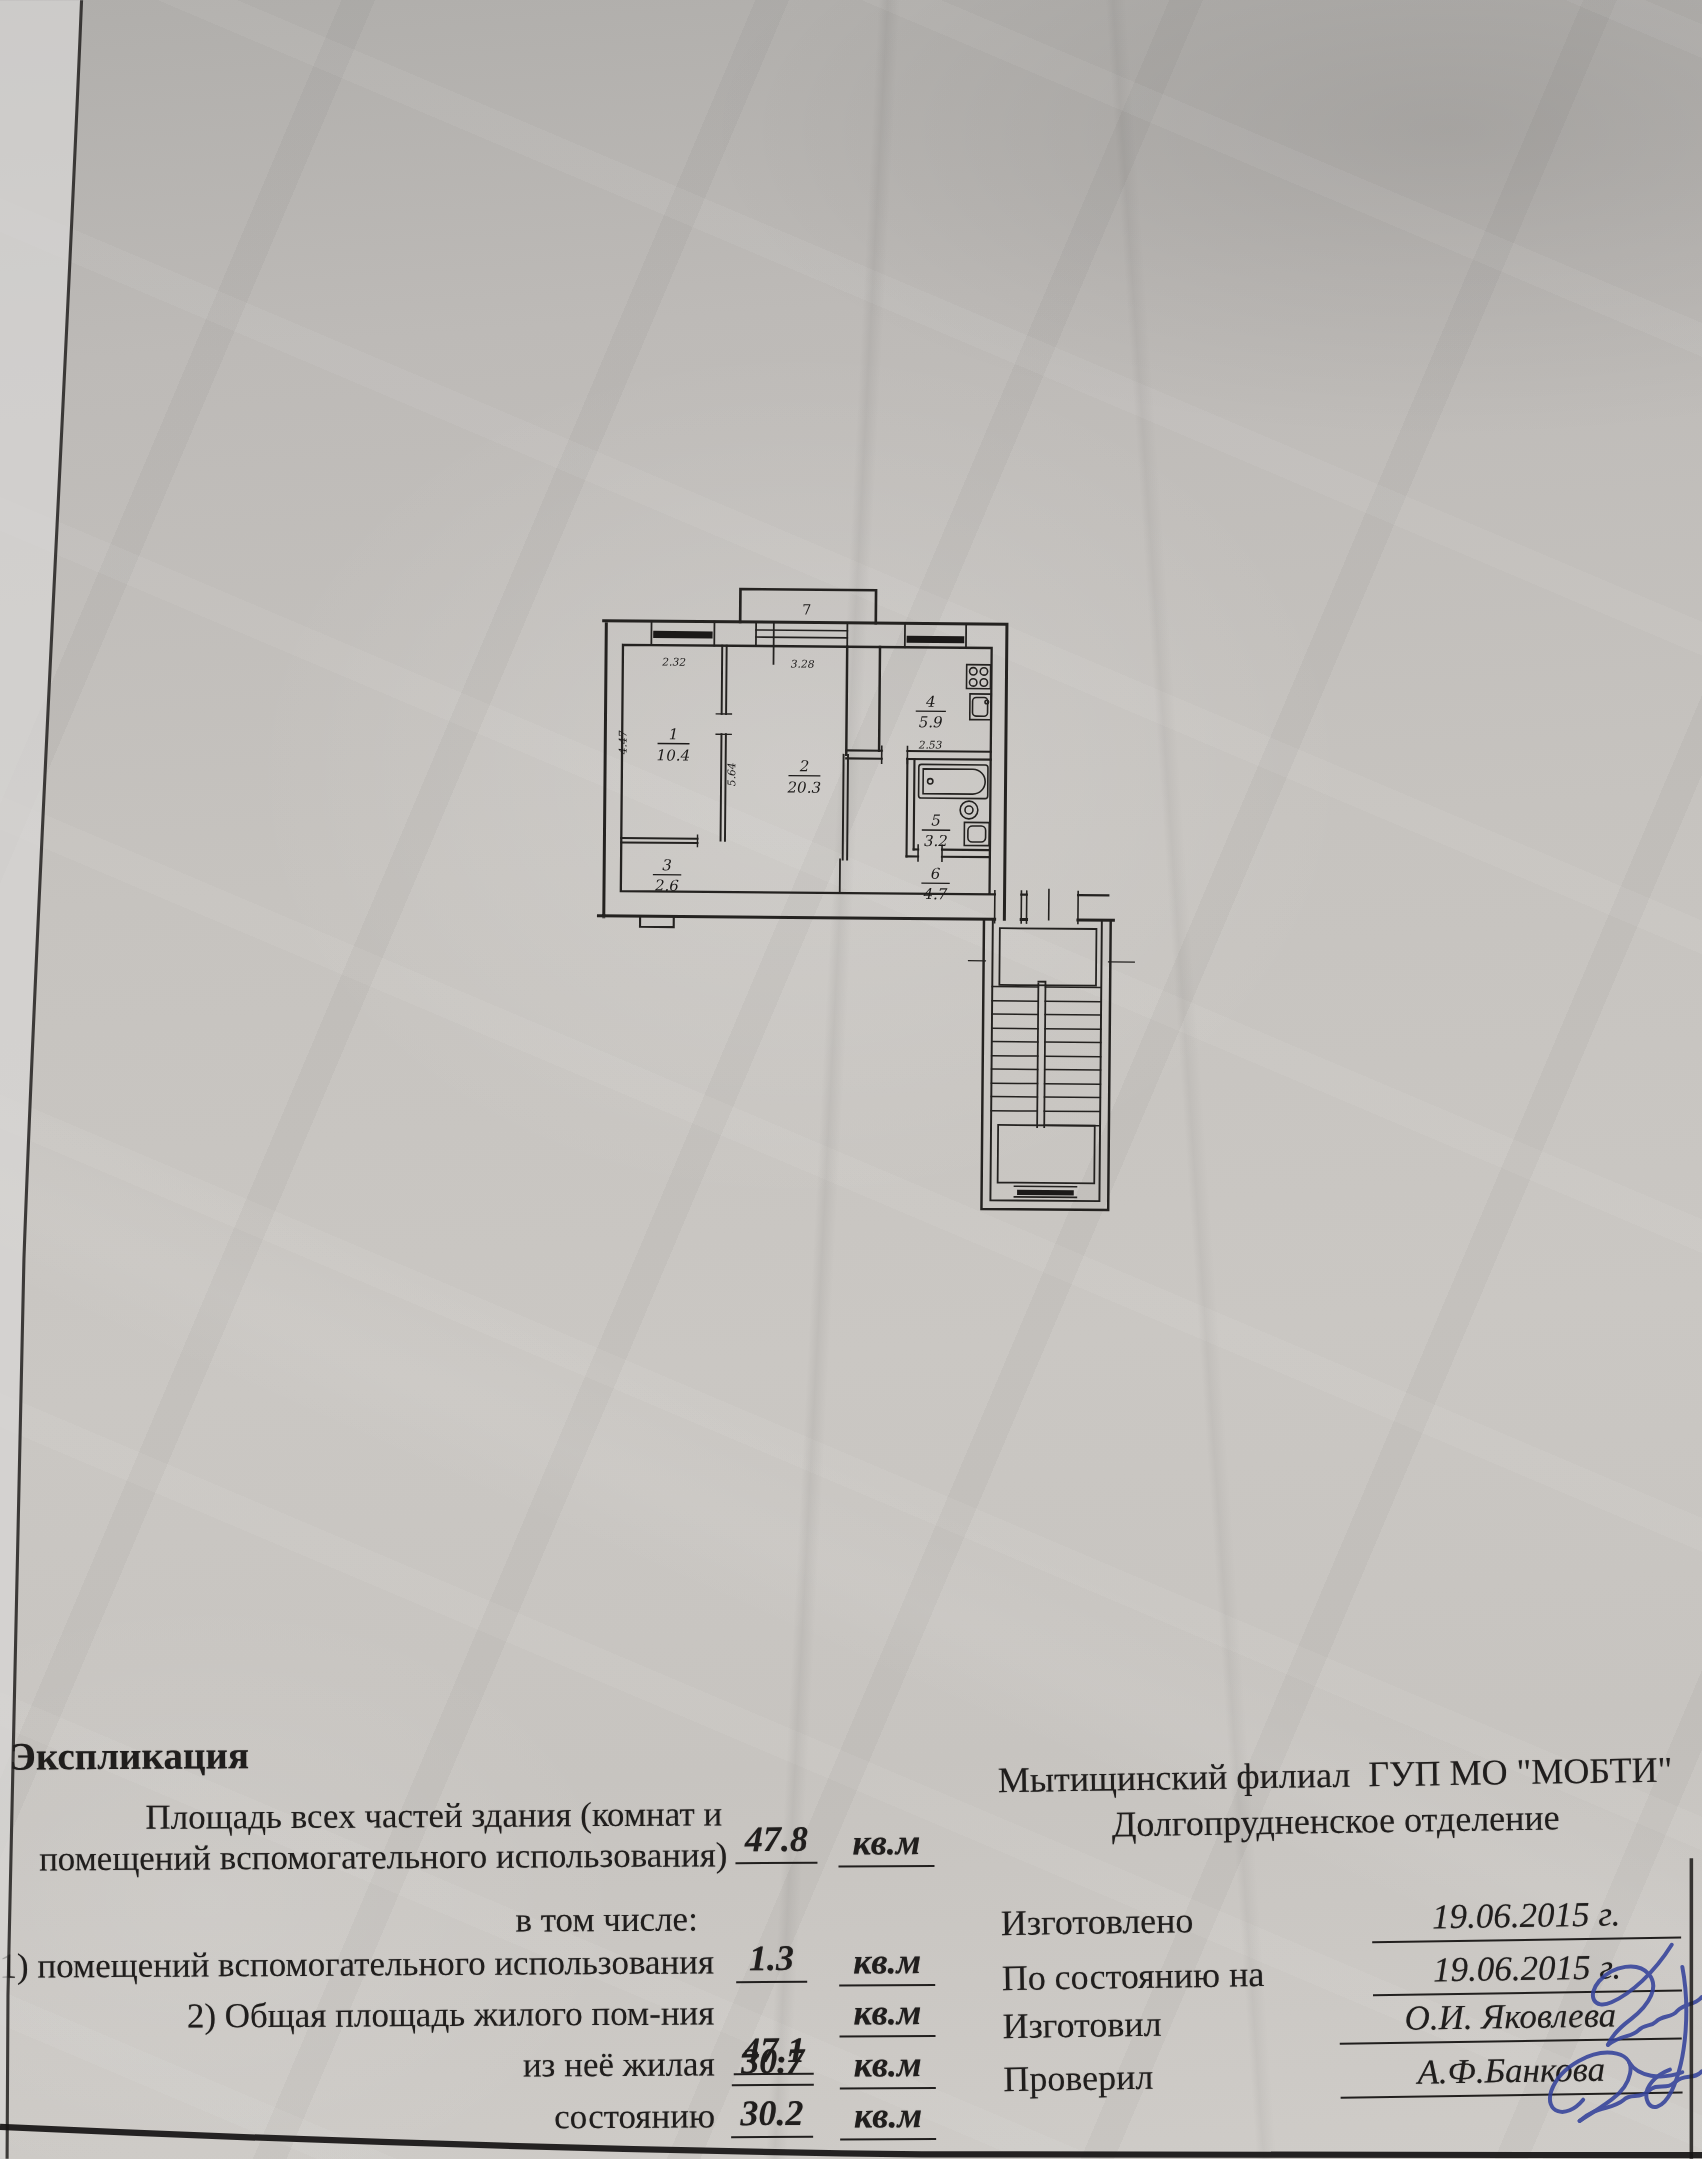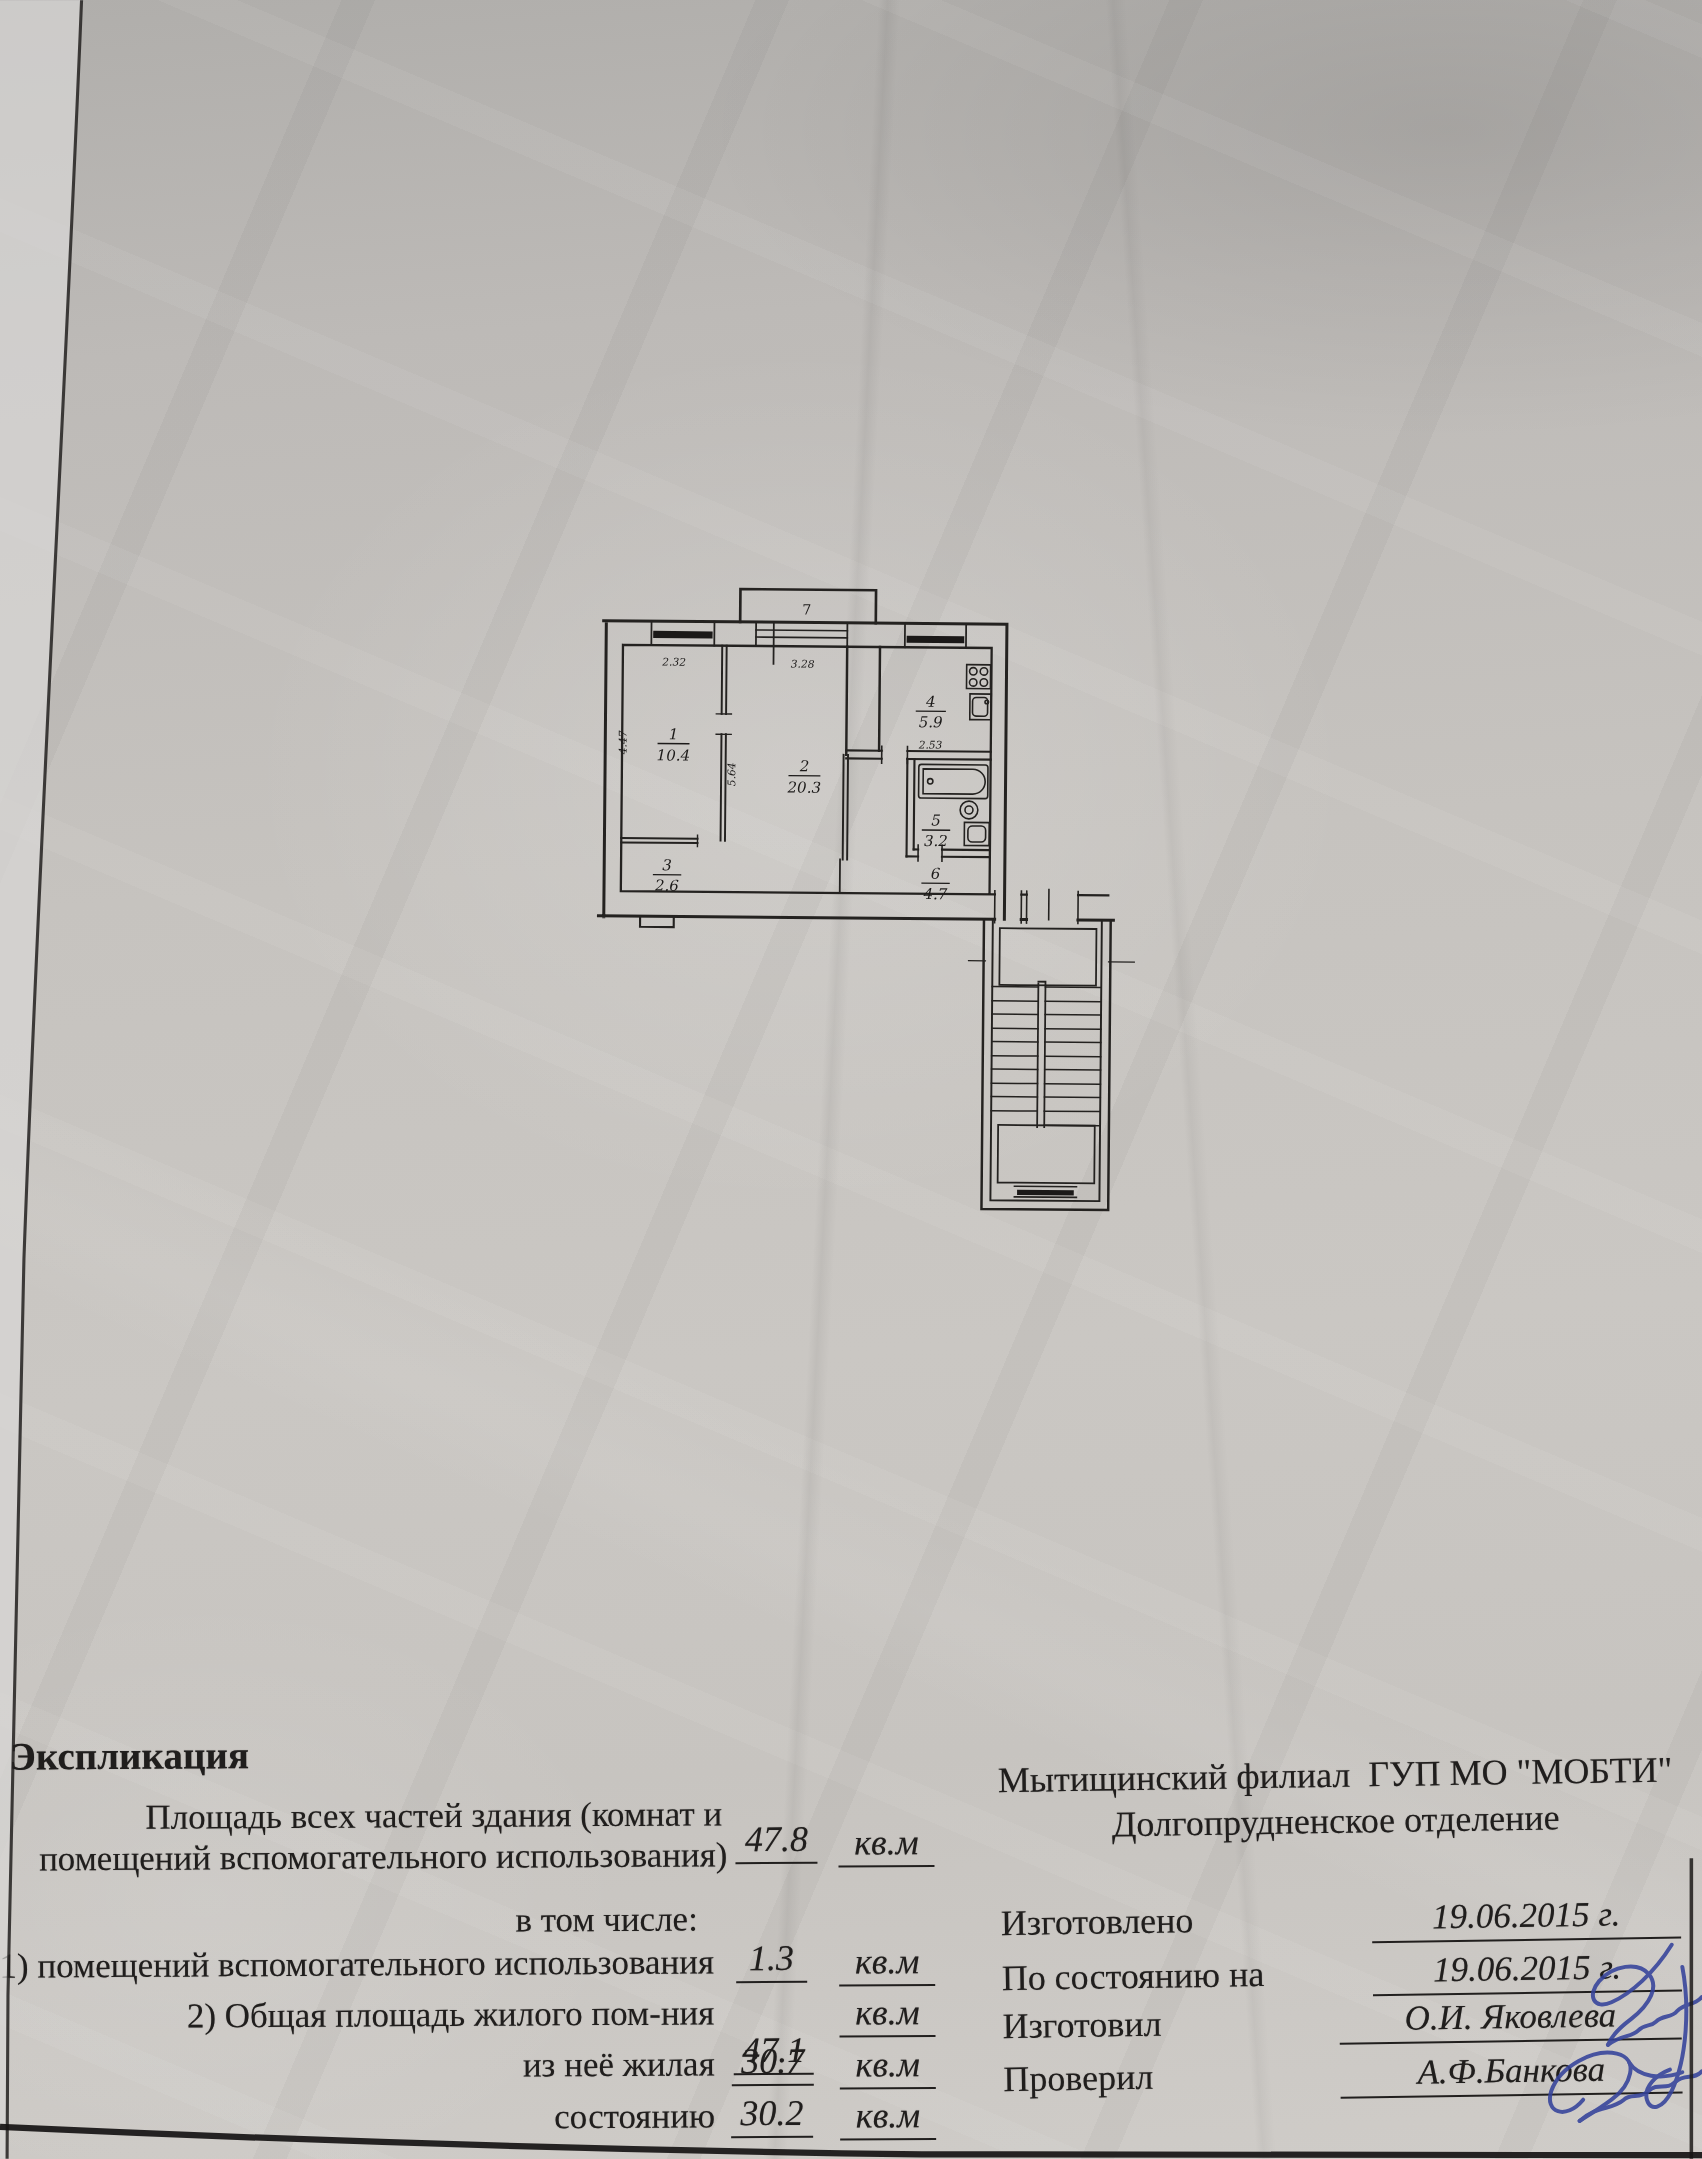--- a/index.html
+++ b/index.html
@@ -15,21 +15,21 @@
       linear-gradient(93deg, transparent 48.4%, rgba(0,0,0,.05) 48.9%, transparent 49.6%),
       linear-gradient(86deg, transparent 67.8%, rgba(0,0,0,.04) 68.2%, transparent 68.9%),
       linear-gradient(24deg, transparent 30%, rgba(255,255,255,.06) 33%, transparent 37%),
       repeating-linear-gradient(23deg, transparent 0 124px, rgba(255,255,255,.05) 124px 155px, transparent 155px 275px),
       repeating-linear-gradient(-67deg, transparent 0 160px, rgba(0,0,0,.03) 160px 191px, transparent 191px 381px);}
   .abs{position:absolute;}
   .doc{text-shadow:0 0 0.9px rgba(25,22,20,.45);}
   .pre{white-space:pre;}
   .exp-title{font-size:39px;font-weight:bold;}
   .exp-label{font-size:35px;white-space:nowrap;}
-  .exp-val{font-size:36px;font-style:italic;font-weight:normal;text-align:center;
+  .exp-val{font-size:36px;font-style:italic;font-weight:bold;text-align:center;
     border-bottom:2.7px solid #211f1e;display:flex;align-items:flex-end;justify-content:center;padding-bottom:1.8px;}
   .of-label{font-size:36px;white-space:nowrap;}
   .of-line{border-bottom:2.7px solid #211f1e;display:flex;align-items:flex-end;justify-content:center;
     font-size:35px;font-style:italic;white-space:nowrap;padding-bottom:2.7px;}
   .of-name{font-size:36px;text-align:center;}
   .expl-wrap{position:absolute;inset:0;transform:rotate(-0.35deg);transform-origin:443px 1951px;}
   .office-wrap{position:absolute;inset:0;transform:rotate(-0.9deg);transform-origin:1330px 1995px;}
   svg text{font-family:"DejaVu Serif","Liberation Serif",serif;}
 </style>
 </head>

